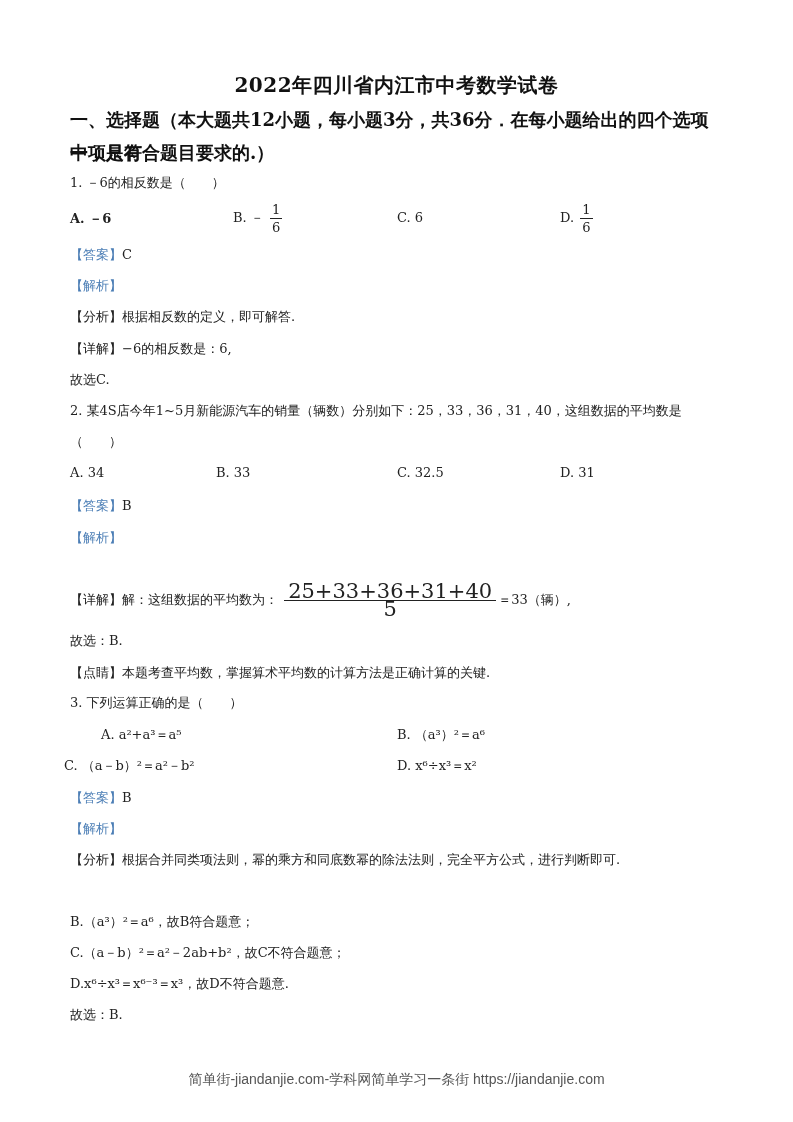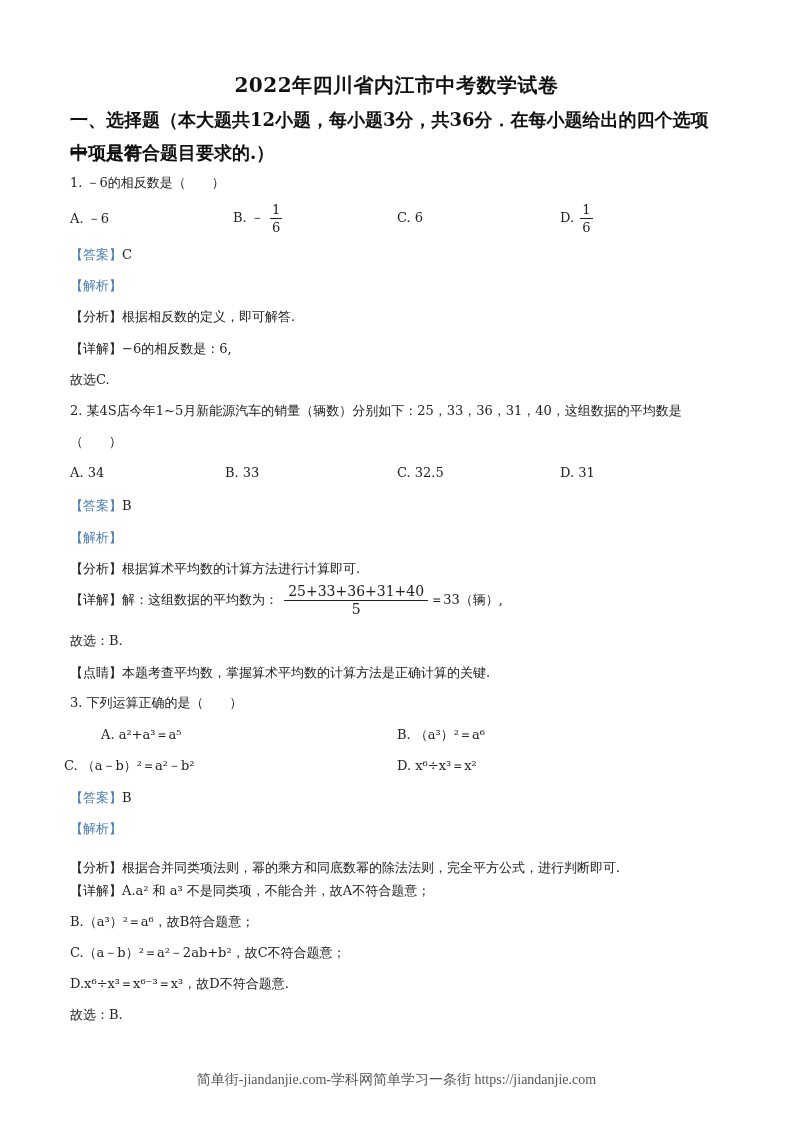--- a/index.html
+++ b/index.html
@@ -10,34 +10,34 @@
            font-size: 20px; font-weight: bold; color: #111; letter-spacing: 0.5px; }
   .section { position: absolute; left: 70px; width: 660px; font-size: 18px; font-weight: bold;
              color: #111; line-height: 33px; }
   .line { position: absolute; left: 70px; font-size: 13px; color: #222; white-space: nowrap; }
   .blue { color: #4a7db5; }
   .opt { position: absolute; font-size: 13px; color: #222; white-space: nowrap; }
   .frac { display: inline-block; vertical-align: middle; text-align: center; margin: 0 2px; }
   .frac .num { display: block; border-bottom: 1px solid #222; padding: 0 2px; line-height: 17px; }
   .frac .den { display: block; line-height: 17px; }
   .footer { position: absolute; top: 1071px; left: 0; width: 793px; text-align: center;
-            font-family: Liberation Serif, serif; font-size: 14px; color: #555; }
+            font-family: Liberation Sans, sans-serif; font-size: 14px; color: #555; }
 </style>
 </head>
 <body>
 
 <div class="page">
 
   <div class="title">2022年四川省内江市中考数学试卷</div>
 
   <div class="section" style="top:103px;">一、选择题（本大题共12小题，每小题3分，共36分．在每小题给出的四个选项中，只有</div>
   <div class="section" style="top:136px;">一项是符合题目要求的.）</div>
 
   <div class="line" style="top:174px;">1. －6的相反数是（　　）</div>
-  <div class="opt" style="left:70px; top:210px;">A.  －6</div>
+  <div class="opt" style="left:70px; top:210px;font-weight:bold;">A.  －6</div>
   <div class="opt" style="left:233px; top:201px;">
     <span>B.  －</span>
     <span class="frac">
       <span class="num">1</span>
       <span class="den">6</span>
     </span>
   </div>
   <div class="opt" style="left:397px; top:210px;">C. 6</div>
   <div class="opt" style="left:560px; top:201px;">
     <span>D.</span>
@@ -48,44 +48,42 @@
   </div>
   <div class="line" style="top:246px;"><span class="blue">【答案】</span><span>C</span></div>
   <div class="line blue" style="top:277px;">【解析】</div>
   <div class="line" style="top:308px;"><span>【分析】</span><span>根据相反数的定义，即可解答.</span></div>
   <div class="line" style="top:340px;"><span>【详解】</span><span>−6的相反数是：6,</span></div>
   <div class="line" style="top:371px;">故选C.</div>
 
   <div class="line" style="top:402px;">2. 某4S店今年1~5月新能源汽车的销量（辆数）分别如下：25，33，36，31，40，这组数据的平均数是</div>
   <div class="line" style="top:433px;">（　　）</div>
   <div class="opt" style="left:70px; top:465px;">A. 34</div>
-  <div class="opt" style="left:225px; top:465px;">B. 33</div>
+  <div class="opt" style="left:216px; top:465px;">B. 33</div>
   <div class="opt" style="left:397px; top:465px;">C. 32.5</div>
   <div class="opt" style="left:560px; top:465px;">D. 31</div>
   <div class="line" style="top:497px;"><span class="blue">【答案】</span><span>B</span></div>
   <div class="line blue" style="top:529px;">【解析】</div>
-  <div class="line" style="top:560px;"><span>【分析】</span><span>根据算术平均数的计算方法进行计算即可.</span></div>
   <div class="line" style="top:583px;">
     <span>【详解】</span><span>解：这组数据的平均数为：</span>
-    <span class="frac" style="font-size:14px;">
+    <span class="frac" style="font-size:21px;">
       <span class="num" style="padding:0 4px;">25+33+36+31+40</span>
       <span class="den">5</span>
     </span><span>＝33（辆）,</span>
   </div>
   <div class="line" style="top:632px;">故选：B.</div>
   <div class="line" style="top:664px;"><span>【点睛】</span><span>本题考查平均数，掌握算术平均数的计算方法是正确计算的关键.</span></div>
 
   <div class="line" style="top:694px;">3. 下列运算正确的是（　　）</div>
   <div class="opt" style="left:70px; top:726px;margin-left:31px;">A.  a²+a³＝a⁵</div>
   <div class="opt" style="left:397px; top:726px;">B.  （a³）²＝a⁶</div>
   <div class="opt" style="left:64px; top:757px;">C.  （a－b）²＝a²－b²</div>
   <div class="opt" style="left:397px; top:757px;">D.  x⁶÷x³＝x²</div>
   <div class="line" style="top:789px;"><span class="blue">【答案】</span><span>B</span></div>
   <div class="line blue" style="top:820px;">【解析】</div>
-  <div class="line" style="top:851px;margin-top:8px;"><span>【分析】</span><span>根据合并同类项法则，幂的乘方和同底数幂的除法法则，完全平方公式，进行判断即可.</span></div>
-  <div class="line" style="top:882px;"><span>【详解】</span><span>A.a² 和 a³ 不是同类项，不能合并，故A不符合题意；</span></div>
+  <div class="line" style="top:851px;"><span>【分析】</span><span>根据合并同类项法则，幂的乘方和同底数幂的除法法则，完全平方公式，进行判断即可.</span></div>
   <div class="line" style="top:913px;">B.（a³）²＝a⁶，故B符合题意；</div>
   <div class="line" style="top:944px;">C.（a－b）²＝a²－2ab+b²，故C不符合题意；</div>
   <div class="line" style="top:975px;">D.x⁶÷x³＝x⁶⁻³＝x³，故D不符合题意.</div>
   <div class="line" style="top:1006px;">故选：B.</div>
 
   <div class="footer">简单街-jiandanjie.com-学科网简单学习一条街 https://jiandanjie.com</div>
 </div>
 
 </body></html>

